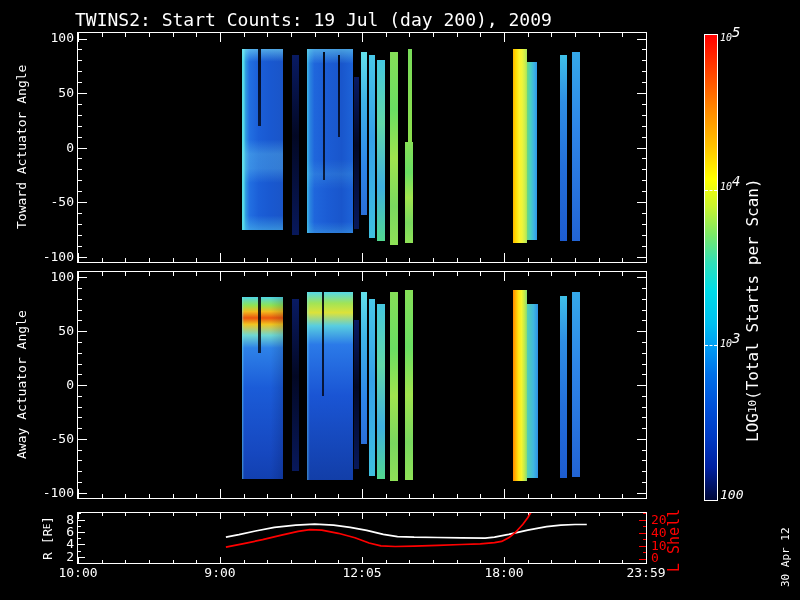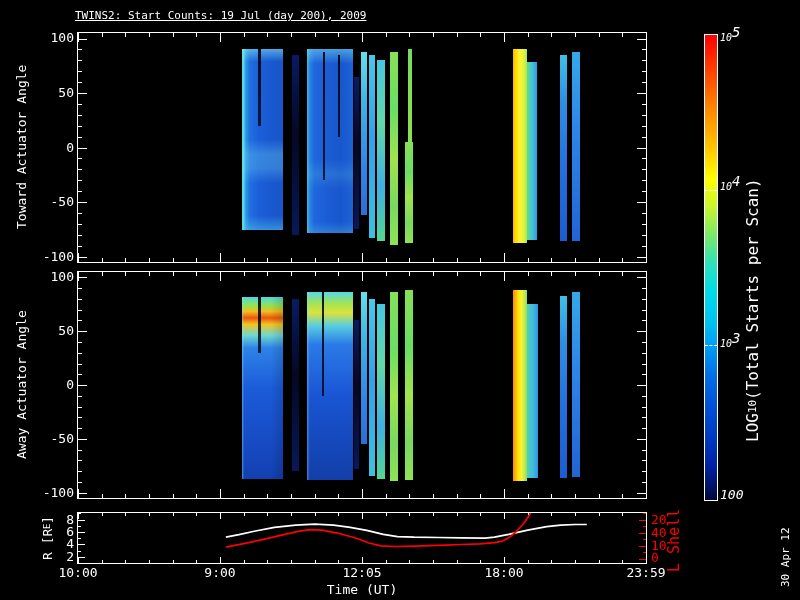--- a/index.html
+++ b/index.html
@@ -1,18 +1,18 @@
 <!DOCTYPE html>
 <html><head>
 <meta charset="utf-8">
 <style>
   html,body{margin:0;padding:0;background:#000;}
   #fig{position:relative;width:800px;height:600px;background:#000;overflow:hidden;
        font-family:"DejaVu Sans Mono", monospace;color:#fff;}
-  #title-row{position:absolute;top:9px;left:75px;font-size:11px;white-space:pre;text-decoration:underline;}
+  #title-row{position:absolute;top:9px;left:75px;font-size:18px;white-space:pre;}
   #plot-note{color:#ff0000;position:absolute;top:9px;left:430px;font-size:13px;white-space:pre;}
   .panel{position:absolute;left:77px;width:570px;border:1px solid #fff;box-sizing:border-box;background:#000;overflow:hidden;}
   #heat1{top:32px;height:231px;}
   #heat2{top:271px;height:228px;}
   #p3{top:512px;height:52px;}
   .strip{position:absolute;}
   .tk{position:absolute;}
   .ylab{position:absolute;font-size:13px;text-align:right;}
   .xlab{position:absolute;font-size:13px;text-align:center;}
   .vtext{writing-mode:vertical-rl;transform:rotate(180deg);display:flex;align-items:center;justify-content:center;}
@@ -339,21 +339,20 @@
       <div class="tk" style="background: rgb(255, 0, 0); top: 6.7px; height: 1px; width: 7px; right: 0px;"></div>
       <div class="tk" style="background: rgb(255, 0, 0); top: 0.3px; height: 1px; width: 3px; right: 0px;"></div>
       <svg width="568" height="50" viewBox="0 0 568 50">
         <polyline points="147.9,24.2 160.9,21.7 177.5,18.0 196.4,14.3 217.7,12.1 236.7,11.2 255.6,12.1 272.2,14.3 288.7,17.4 305.3,21.4 319.5,23.6 336.1,24.2 359.7,24.5 383.4,24.8 407.1,25.2 416.5,24.2 430.7,21.4 449.7,17.1 468.6,13.7 482.8,12.1 497.0,11.5 508.8,11.5" fill="none" stroke="#ffffff" stroke-width="1.7" stroke-linejoin="round"></polyline>
         <polyline points="147.9,34.1 165.7,30.6 184.6,26.7 203.5,22.2 220.1,18.3 231.9,16.7 243.8,17.1 260.3,20.3 276.9,24.8 291.1,30.0 302.9,32.8 317.1,33.5 336.1,33.1 359.7,32.3 383.4,31.5 402.3,30.9 416.5,29.7 423.6,28.4 430.7,24.8 437.8,19.0 444.9,11.2 449.7,4.8 453.2,-1.0" fill="none" stroke="#ff0000" stroke-width="1.7" stroke-linejoin="round"></polyline>
       </svg>
     </div>
 
   <div id="llabel" class="vtext">L Shell</div>
 
-  <div id="timelabel">Time (UT)</div>
 
   <div id="cbar" style="background: linear-gradient(rgb(255, 0, 0) 0%, rgb(255, 68, 0) 8%, rgb(255, 136, 0) 16%, rgb(255, 195, 0) 24%, rgb(255, 255, 0) 31%, rgb(200, 244, 48) 37%, rgb(122, 232, 104) 43%, rgb(48, 224, 184) 49%, rgb(0, 220, 232) 55%, rgb(0, 192, 240) 62%, rgb(0, 156, 244) 67%, rgb(0, 112, 232) 73%, rgb(0, 80, 216) 80%, rgb(0, 56, 192) 87%, rgb(0, 32, 160) 93%, rgb(0, 8, 56) 100%);">
     <div class="cdash" style="top:155px"></div>
     <div class="cdash" style="top:310px"></div>
   </div>
   <div class="cbtick" style="top:28px"><span class="b">10</span><span class="e">5</span></div>
   <div class="cbtick" style="top:177px"><span class="b">10</span><span class="e">4</span></div>
   <div class="cbtick" style="top:334px"><span class="b">10</span><span class="e">3</span></div>
   <div class="cbtick" style="top:487px;font-size:13px"><span>100</span></div>
 

